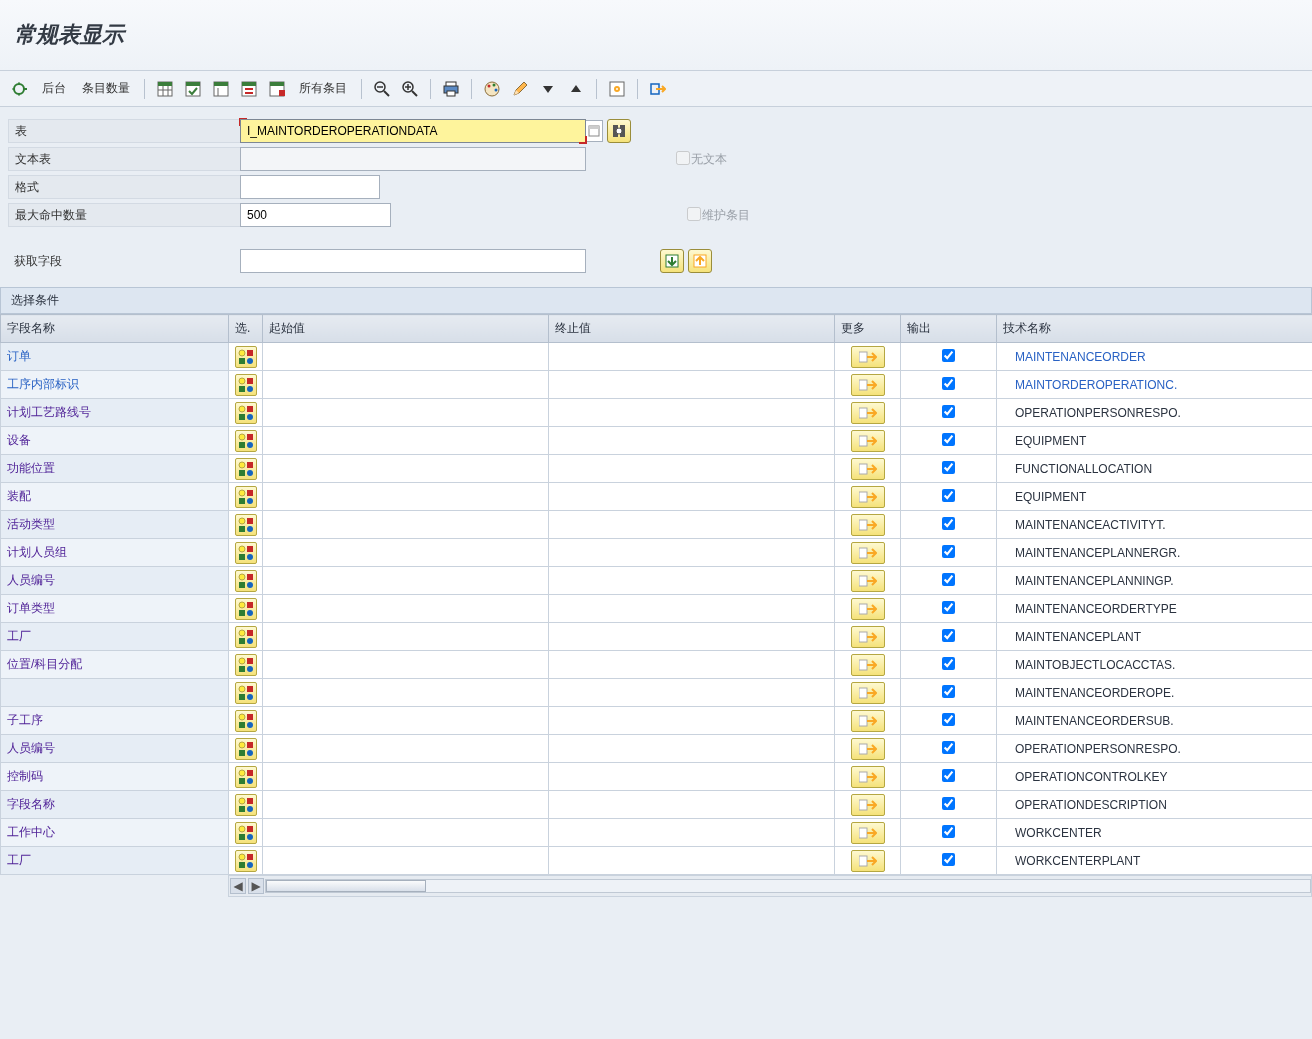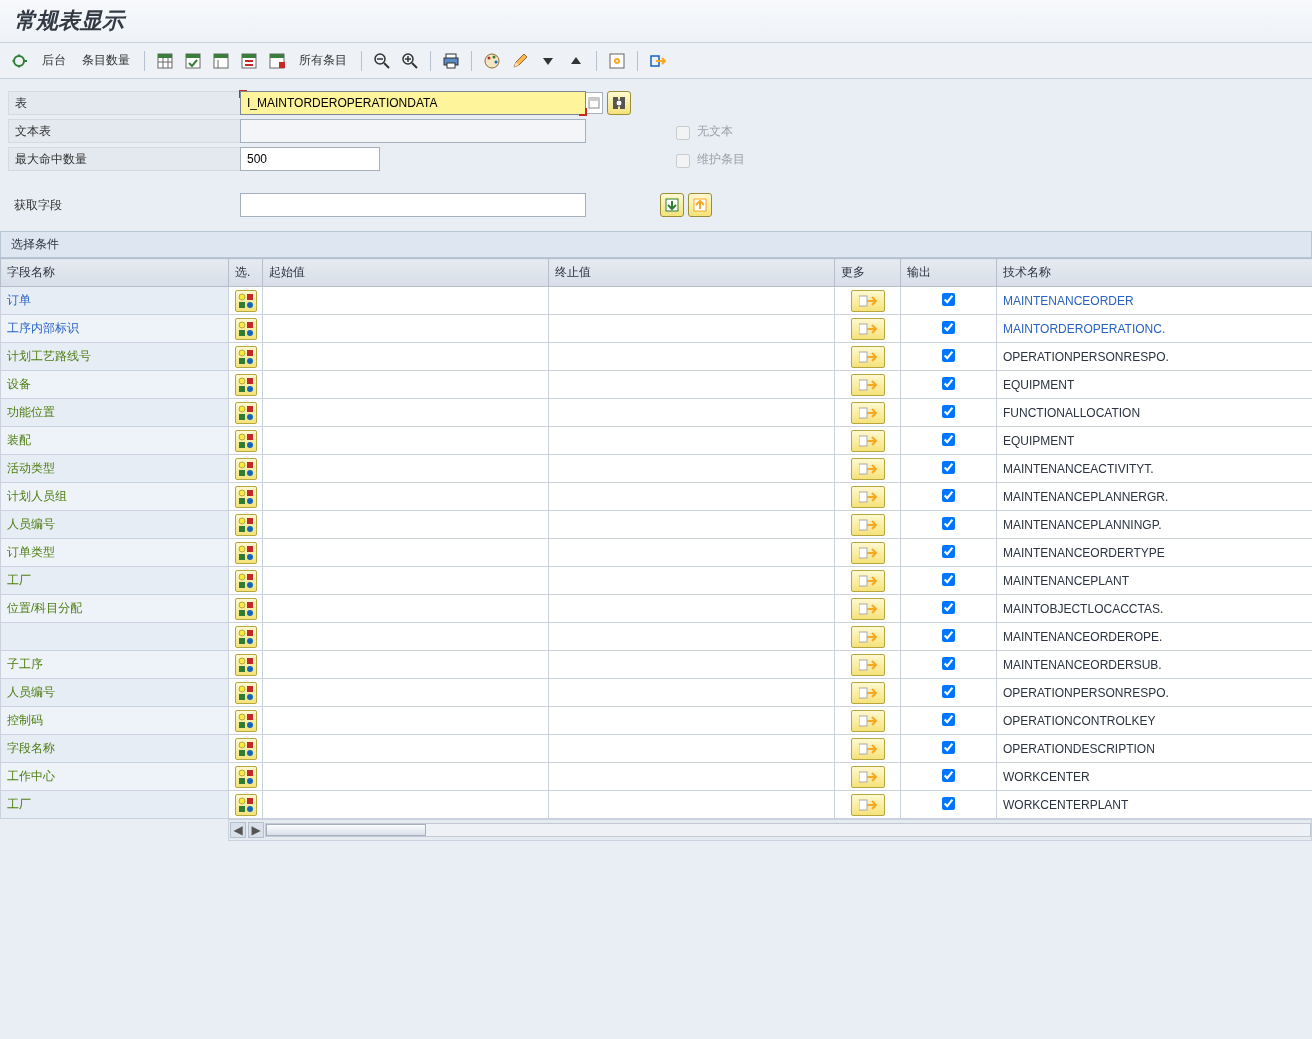--- a/index.html
+++ b/index.html
@@ -7,21 +7,21 @@
     font-family: Arial, "Microsoft YaHei", sans-serif;
     font-size: 12px;
     background: #e9eef4;
     width: 1312px;
     height: 1039px;
     overflow: hidden;
   }
   .title-bar {
     background: linear-gradient(#f7f9fc, #eef2f7);
     border-bottom: 1px solid #c7d0db;
-    padding: 6px 14px;
+    padding: 20px 14px;
   }
   .title-text {
     font-size: 22px;
     font-style: italic;
     font-weight: bold;
     color: #333a44;
   }
   .toolbar {
     background: #eef2f7;
     border-bottom: 1px solid #c7d0db;
@@ -108,22 +108,22 @@
     border: 1px solid #9a8d3a;
     border-radius: 3px;
     display: inline-flex;
     align-items: center;
     justify-content: center;
     cursor: pointer;
     margin-left: 4px;
   }
   .check-inline {
     display: flex;
-    align-items: flex-end;
-    gap: 7px;
+    align-items: flex-start;
+    gap: 1px;
     color: #9aa0a8;
     margin-left: 90px;
   }
   .check-inline input[type=checkbox] { width: 14px; height: 14px;}
   .section-header {
     background: #dde6f1;
     border: 1px solid #b8c5d5;
     padding: 4px 10px;
     color: #2b3340;
     font-size: 12px;
@@ -147,21 +147,21 @@
   .grid td {
     border: 1px solid #c9d2dd;
     background: #fff;
     padding: 0;
     height: 28px;
   }
   .grid tr:nth-child(even) td.fname { background: #eef3f9; }
   .grid tr:nth-child(odd) td.fname { background: #e6edf5; }
   .grid td.fname {
     padding: 4px 6px;
-    color: #4d7c0f;
+    color: #4c1d95;
   }
   .grid td.fname.link { color: #2962c4; }
   .grid td.sel { text-align: center; background: #fff;}
   .sel-btn {
     width: 22px; height: 22px;
     background: linear-gradient(#fef9d1,#f5e27a);
     border: 1px solid #b5a742;
     border-radius: 2px;
     display: inline-flex;
     align-items: center;
@@ -182,21 +182,21 @@
   .grid td.val input {
     width: 100%; height: 100%;
     border: none;
     padding: 4px 6px;
     font-size: 12px;
     background: #fff;
   }
   .grid td.more { text-align: center; background:#fff;}
   .grid td.out { text-align: center; background: #fff;}
   .grid td.tech {
-    padding: 4px 6px;
+    padding: 4px 18px;
     color: #2b3340;
     white-space: nowrap;
     overflow: hidden;
     text-overflow: clip;
   }
   .grid td.tech.link { color: #2962c4; }
   .hscroll {
     height: 22px;
     background: #e6ebf1;
     border: 1px solid #c9d2dd;
@@ -386,22 +386,26 @@
   </div>
   <div class="form-row">
     <div class="form-label">文本表</div>
     <input class="form-input" style="width: 346px; background: rgb(243, 245, 248);" readonly="" value="">
     <div class="check-inline">
       <input type="checkbox" disabled="" style="">
       <span>无文本</span>
     </div>
   </div>
   <div class="form-row">
+    <div class="form-label">格式</div>
+    <input class="form-input" style="width: 140px;" value="">
+  </div>
+  <div class="form-row">
     <div class="form-label">最大命中数量</div>
-    <input class="form-input" style="width: 140px;" value="500">
+    <input class="form-input" style="width: 151px;" value="500">
     <div class="check-inline" style="margin-left:296px">
       <input type="checkbox" disabled="" style="">
       <span>维护条目</span>
     </div>
   </div>
 
   <div style="height:18px"></div>
 
   <div class="form-row">
     <div class="form-label" style="background:transparent;border:none">获取字段</div>

